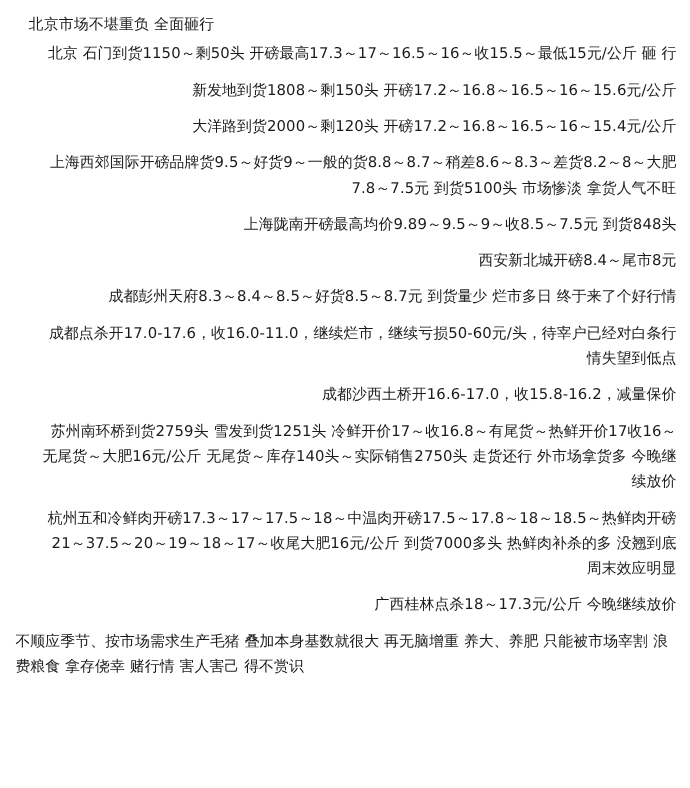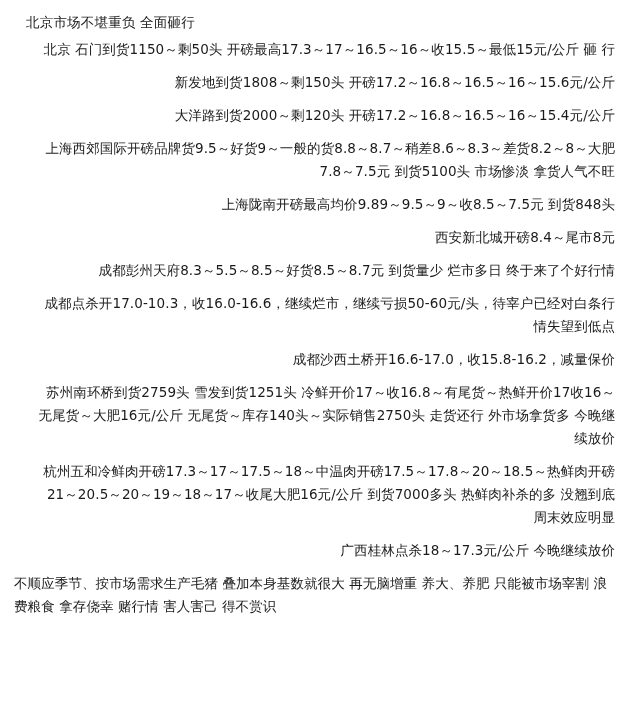--- a/index.html
+++ b/index.html
@@ -55,22 +55,22 @@
 <div class="page">
 
   <div class="title">北京市场不堪重负 全面砸行</div>
 
   <div class="para">北京 石门到货1150～剩50头 开磅最高17.3～17～16.5～16～收15.5～最低15元/公斤  砸 行</div>
   <div class="para">新发地到货1808～剩150头 开磅17.2～16.8～16.5～16～15.6元/公斤</div>
   <div class="para">大洋路到货2000～剩120头 开磅17.2～16.8～16.5～16～15.4元/公斤</div>
   <div class="para">上海西郊国际开磅品牌货9.5～好货9～一般的货8.8～8.7～稍差8.6～8.3～差货8.2～8～大肥7.8～7.5元 到货5100头 市场惨淡 拿货人气不旺</div>
   <div class="para">上海陇南开磅最高均价9.89～9.5～9～收8.5～7.5元 到货848头</div>
   <div class="para">西安新北城开磅8.4～尾市8元</div>
-  <div class="para">成都彭州天府8.3～5.5～8.5～好货8.5～8.7元 到货量少 烂市多日 终于来了个好行情</div>
-  <div class="para">成都点杀开17.0-10.3，收16.0-16.6，继续烂市，继续亏损50-60元/头，待宰户已经对白条行情失望到低点</div>
+  <div class="para">成都彭州天府8.3～8.4～8.5～好货8.5～8.7元 到货量少 烂市多日 终于来了个好行情</div>
+  <div class="para">成都点杀开17.0-17.6，收16.0-11.0，继续烂市，继续亏损50-60元/头，待宰户已经对白条行情失望到低点</div>
   <div class="para">成都沙西土桥开16.6-17.0，收15.8-16.2，减量保价</div>
   <div class="para">苏州南环桥到货2759头 雪发到货1251头 冷鲜开价17～收16.8～有尾货～热鲜开价17收16～无尾货～大肥16元/公斤 无尾货～库存140头～实际销售2750头 走货还行 外市场拿货多 今晚继续放价</div>
-  <div class="para">杭州五和冷鲜肉开磅17.3～17～17.5～18～中温肉开磅17.5～17.8～20～18.5～热鲜肉开磅21～20.5～20～19～18～17～收尾大肥16元/公斤 到货7000多头 热鲜肉补杀的多 没翘到底 周末效应明显</div>
+  <div class="para">杭州五和冷鲜肉开磅17.3～17～17.5～18～中温肉开磅17.5～17.8～18～18.5～热鲜肉开磅21～37.5～20～19～18～17～收尾大肥16元/公斤 到货7000多头 热鲜肉补杀的多 没翘到底 周末效应明显</div>
   <div class="para">广西桂林点杀18～17.3元/公斤 今晚继续放价</div>
 
   <div class="footer">不顺应季节、按市场需求生产毛猪 叠加本身基数就很大 再无脑增重 养大、养肥 只能被市场宰割 浪费粮食 拿存侥幸 赌行情 害人害己 得不赏识</div>
 
 </div>
 
 </body></html>

